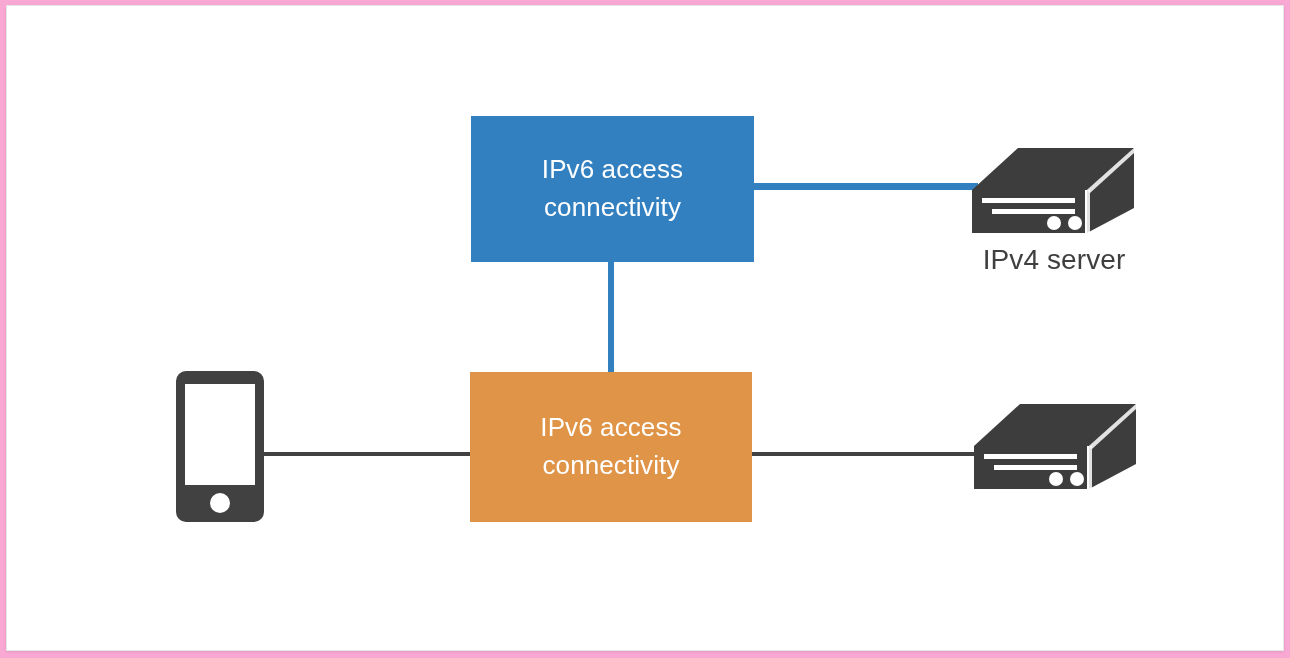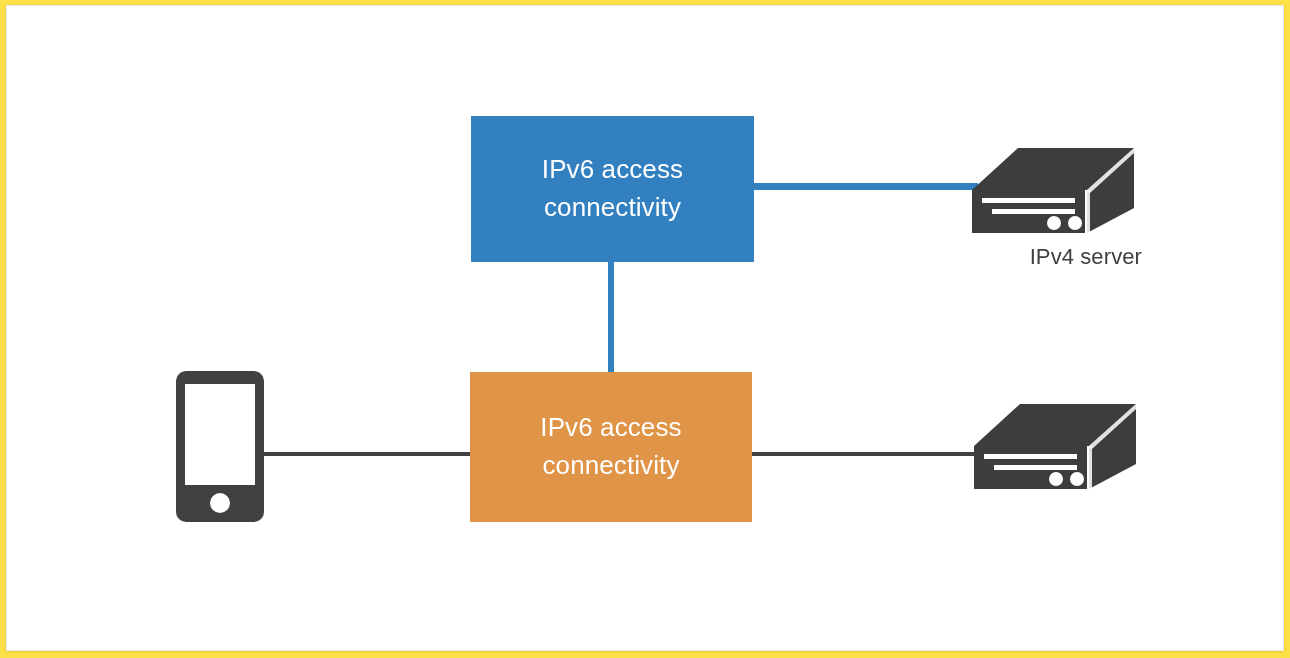--- a/index.html
+++ b/index.html
@@ -8,21 +8,21 @@
     background: #ffffff;
   }
   body {
     font-family: "Liberation Sans", sans-serif;
   }
 
   #canvas {
     position: relative;
     width: 1290px;
     height: 658px;
-    background: #fde047;
+    background: #f9a8d4;
     overflow: hidden;
   }
 
   
   #sheet {
     position: absolute;
     left: 6px;
     top: 5px;
     width: 1278px;
     height: 646px;
@@ -121,22 +121,22 @@
   }
   #server-ipv4-group { left: 966px; top: 140px; }
   #server-ipv6-group { left: 968px; top: 396px; }
 
   .server-icon {
     display: block;
   }
 
   .server-caption {
     margin-top: 9px;
-    text-align: right;
-    font-size: 22px;
+    text-align: center;
+    font-size: 28px;
     color: #3f3f3f;
     width: 176px;
     letter-spacing: 0.1px;
   }
   #server-ipv6-group .server-caption { margin-top: 10px; }
 </style>
 </head>
 <body>
 
 <div id="canvas">

